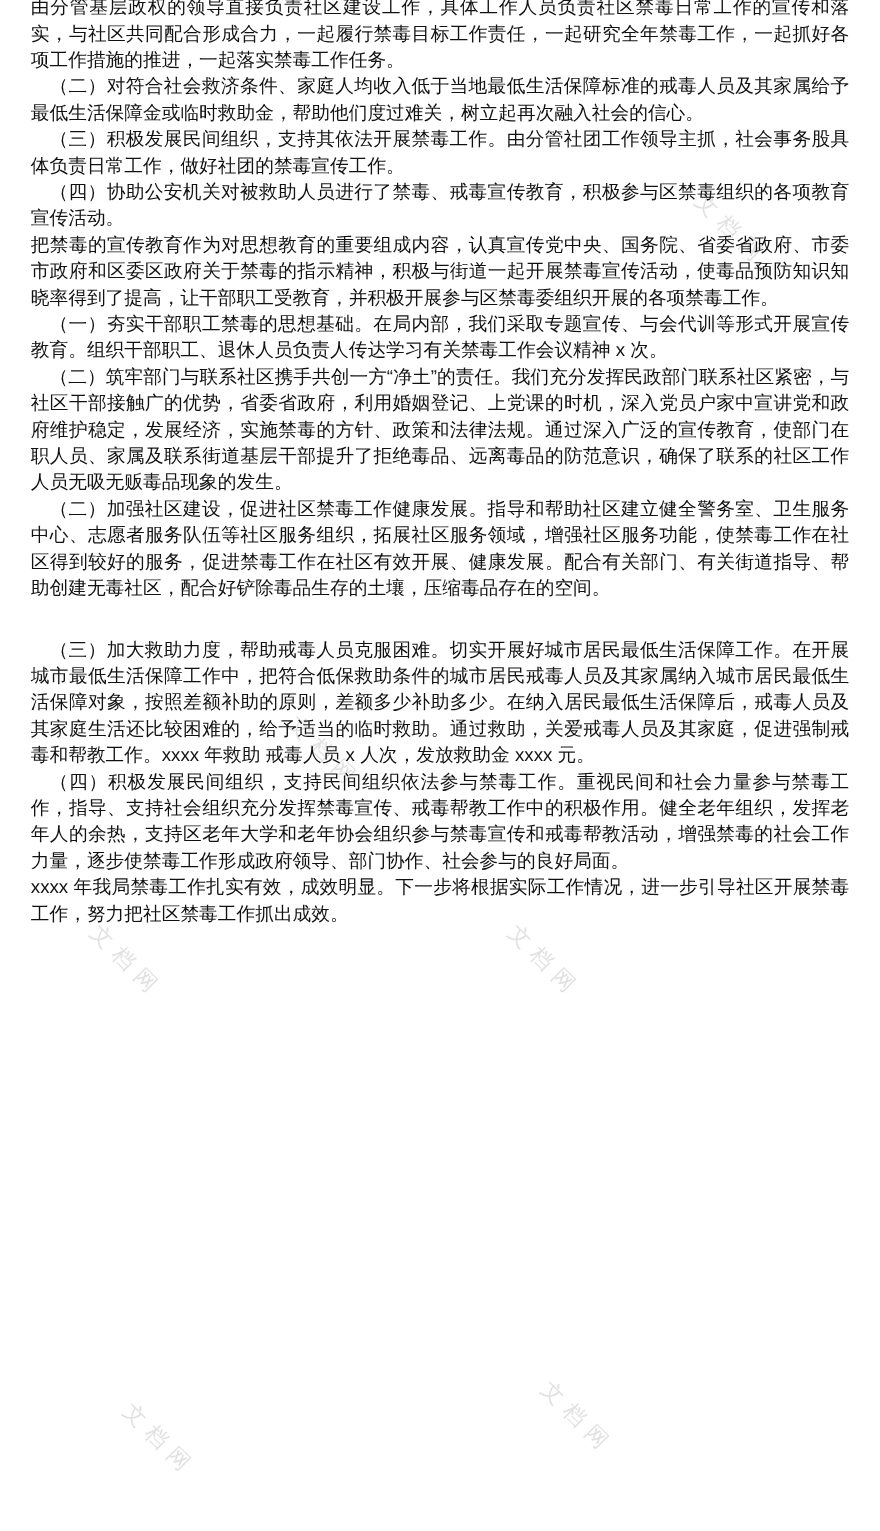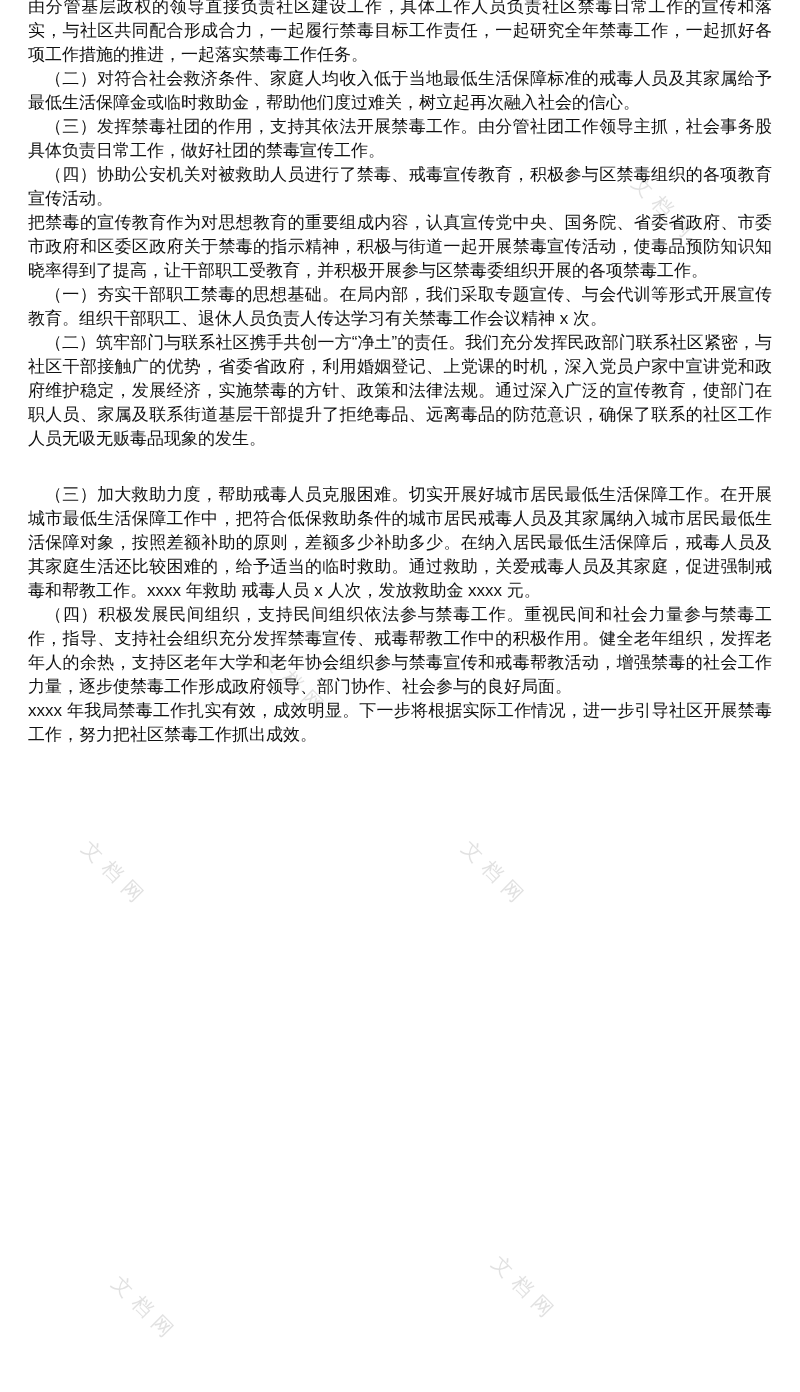--- a/index.html
+++ b/index.html
@@ -69,23 +69,24 @@
     <span class="wm" style="left:275px; top:645px;">文档网</span>
     <span class="wm" style="left:95px;  top:835px;">文档网</span>
     <span class="wm" style="left:475px; top:835px;">文档网</span>
     <span class="wm" style="left:505px; top:1250px;">文档网</span>
     <span class="wm" style="left:125px; top:1270px;">文档网</span>
   </div>
 
   <div class="content">
     <p class="para">由分管基层政权的领导直接负责社区建设工作，具体工作人员负责社区禁毒日常工作的宣传和落实，与社区共同配合形成合力，一起履行禁毒目标工作责任，一起研究全年禁毒工作，一起抓好各项工作措施的推进，一起落实禁毒工作任务。</p>
     <p class="para indent">（二）对符合社会救济条件、家庭人均收入低于当地最低生活保障标准的戒毒人员及其家属给予最低生活保障金或临时救助金，帮助他们度过难关，树立起再次融入社会的信心。</p>
-    <p class="para indent">（三）发挥禁毒社团的作用，支持其依法开展禁毒工作。由分管社团工作领导主抓，社会事务股具体负责日常工作，做好社团的禁毒宣传工作。</p>
+    <p class="para indent">（三）积极发展民间组织，支持其依法开展禁毒工作。由分管社团工作领导主抓，社会事务股具体负责日常工作，做好社团的禁毒宣传工作。</p>
     <p class="para indent">（四）协助公安机关对被救助人员进行了禁毒、戒毒宣传教育，积极参与区禁毒组织的各项教育宣传活动。</p>
     <p class="para">把禁毒的宣传教育作为对思想教育的重要组成内容，认真宣传党中央、国务院、省委省政府、市委市政府和区委区政府关于禁毒的指示精神，积极与街道一起开展禁毒宣传活动，使毒品预防知识知晓率得到了提高，让干部职工受教育，并积极开展参与区禁毒委组织开展的各项禁毒工作。</p>
     <p class="para indent">（一）夯实干部职工禁毒的思想基础。在局内部，我们采取专题宣传、与会代训等形式开展宣传教育。组织干部职工、退休人员负责人传达学习有关禁毒工作会议精神 x 次。</p>
     <p class="para indent">（二）筑牢部门与联系社区携手共创一方“净土”的责任。我们充分发挥民政部门联系社区紧密，与社区干部接触广的优势，省委省政府，利用婚姻登记、上党课的时机，深入党员户家中宣讲党和政府维护稳定，发展经济，实施禁毒的方针、政策和法律法规。通过深入广泛的宣传教育，使部门在职人员、家属及联系街道基层干部提升了拒绝毒品、远离毒品的防范意识，确保了联系的社区工作人员无吸无贩毒品现象的发生。</p>
+    <p class="para indent">（二）加强社区建设，促进社区禁毒工作健康发展。指导和帮助社区建立健全警务室、卫生服务中心、志愿者服务队伍等社区服务组织，拓展社区服务领域，增强社区服务功能，使禁毒工作在社区得到较好的服务，促进禁毒工作在社区有效开展、健康发展。配合有关部门、有关街道指导、帮助创建无毒社区，配合好铲除毒品生存的土壤，压缩毒品存在的空间。</p>
     <p class="para indent page-gap">（三）加大救助力度，帮助戒毒人员克服困难。切实开展好城市居民最低生活保障工作。在开展城市最低生活保障工作中，把符合低保救助条件的城市居民戒毒人员及其家属纳入城市居民最低生活保障对象，按照差额补助的原则，差额多少补助多少。在纳入居民最低生活保障后，戒毒人员及其家庭生活还比较困难的，给予适当的临时救助。通过救助，关爱戒毒人员及其家庭，促进强制戒毒和帮教工作。xxxx 年救助 戒毒人员 x 人次，发放救助金 xxxx 元。</p>
     <p class="para indent">（四）积极发展民间组织，支持民间组织依法参与禁毒工作。重视民间和社会力量参与禁毒工作，指导、支持社会组织充分发挥禁毒宣传、戒毒帮教工作中的积极作用。健全老年组织，发挥老年人的余热，支持区老年大学和老年协会组织参与禁毒宣传和戒毒帮教活动，增强禁毒的社会工作力量，逐步使禁毒工作形成政府领导、部门协作、社会参与的良好局面。</p>
     <p class="para">xxxx 年我局禁毒工作扎实有效，成效明显。下一步将根据实际工作情况，进一步引导社区开展禁毒工作，努力把社区禁毒工作抓出成效。</p>
   </div>
 
 </div>
 
 </body></html>

